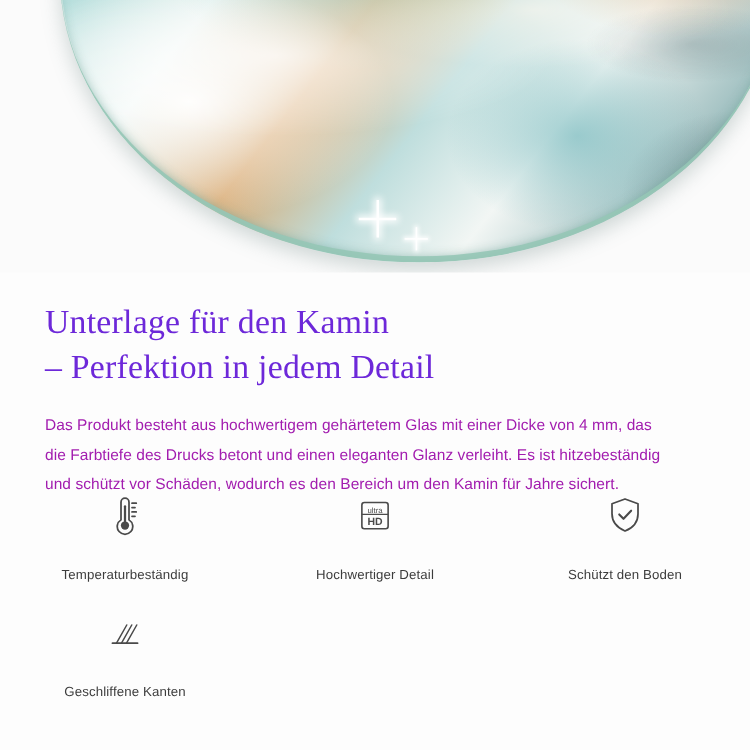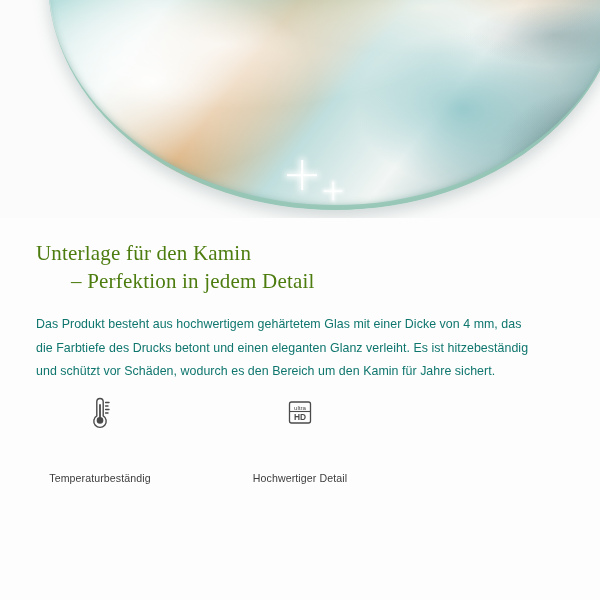--- a/index.html
+++ b/index.html
@@ -107,61 +107,60 @@
   
   .content {
     position: absolute;
     left: 0;
     top: 218px;
     width: 600px;
   }
   .headline {
     margin: 22px 36px 0 36px;
     font-family: "Liberation Serif", serif;
-    font-size: 21px;
+    font-size: 27px;
     line-height: 1.33;
-    color: #4d7c0f;
+    color: #6d28d9;
     font-weight: 400;
     letter-spacing: .2px;
   }
-  .headline .l2 { display: block; margin-left: 35px; }
+  .headline .l2 { display: block; }
   .body-copy {
     margin: 17px 36px 0 36px;
     width: 500px;
     font-size: 12.4px;
     line-height: 1.92;
-    color: #0f766e;
+    color: #a21caf;
     letter-spacing: .05px;
   }
 
   
   .features {
     position: absolute;
     left: 0;
     top: 172px;
     width: 600px;
     display: grid;
     grid-template-columns: repeat(3, 1fr);
     row-gap: 18px;
   }
   .feature {
     display: flex;
     flex-direction: column;
     align-items: center;
     justify-content: flex-start;
-    gap: 28px;
   }
   .feature .ico {
     height: 44px;
     display: flex;
     align-items: center;
     justify-content: center;
   }
   .feature .cap {
-    margin-top: 10px;
+    margin-top: 20px;
     font-size: 10.6px;
     color: #3c3c3c;
     letter-spacing: .1px;
     text-align: center;
   }
   svg { display: block; }
 </style>
 </head>
 <body>
 
@@ -206,19 +205,39 @@
           <svg width="44" height="44" viewBox="0 0 44 44" fill="none">
             <rect x="11.5" y="12" width="21" height="21" rx="2" stroke="#4a4a4a" stroke-width="1.3"></rect>
             <line x1="11.5" y1="21.5" x2="32.5" y2="21.5" stroke="#4a4a4a" stroke-width="1.1"></line>
             <text x="22" y="20" text-anchor="middle" font-family="Liberation Sans, sans-serif" font-size="6.2" fill="#4a4a4a">ultra</text>
             <text x="22" y="29.8" text-anchor="middle" font-family="Liberation Sans, sans-serif" font-size="8.4" font-weight="bold" fill="#4a4a4a">HD</text>
           </svg>
         </div>
         <div class="cap">Hochwertiger Detail</div>
       </div>
 
-
-
+      <div class="feature">
+        <div class="ico">
+          <svg width="44" height="44" viewBox="0 0 44 44" fill="none">
+            <path d="M22 9.2l10.4 3.8v8.1c0 6.6-4.3 11.2-10.4 13.7-6.1-2.5-10.4-7.1-10.4-13.7V13z" stroke="#4a4a4a" stroke-width="1.4" stroke-linejoin="round"></path>
+            <path d="M17.4 21.6l3.4 3.4 6.1-6.4" stroke="#4a4a4a" stroke-width="1.7" stroke-linecap="round" stroke-linejoin="round"></path>
+          </svg>
+        </div>
+        <div class="cap">Schützt den Boden</div>
+      </div>
+
+
+      <div class="feature">
+        <div class="ico">
+          <svg width="44" height="44" viewBox="0 0 44 44" fill="none" stroke="#4a4a4a" stroke-linecap="round">
+            <path d="M12 30.5h20" stroke-width="1.5"></path>
+            <path d="M15.2 30.5L23.4 16" stroke-width="1.2"></path>
+            <path d="M19.2 30.5L27.4 16" stroke-width="1.2"></path>
+            <path d="M23.2 30.5L31.4 16" stroke-width="1.2"></path>
+          </svg>
+        </div>
+        <div class="cap">Geschliffene Kanten</div>
+      </div>
 
 
     </div>
   </div>
 </div>
 
 </body></html>

